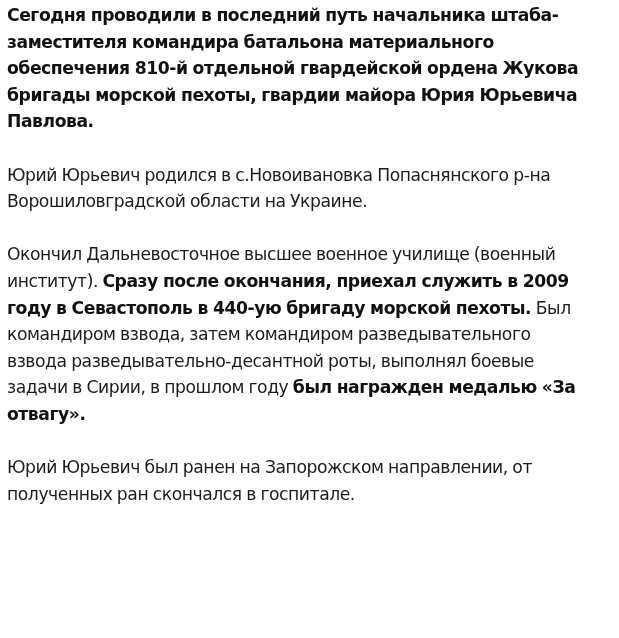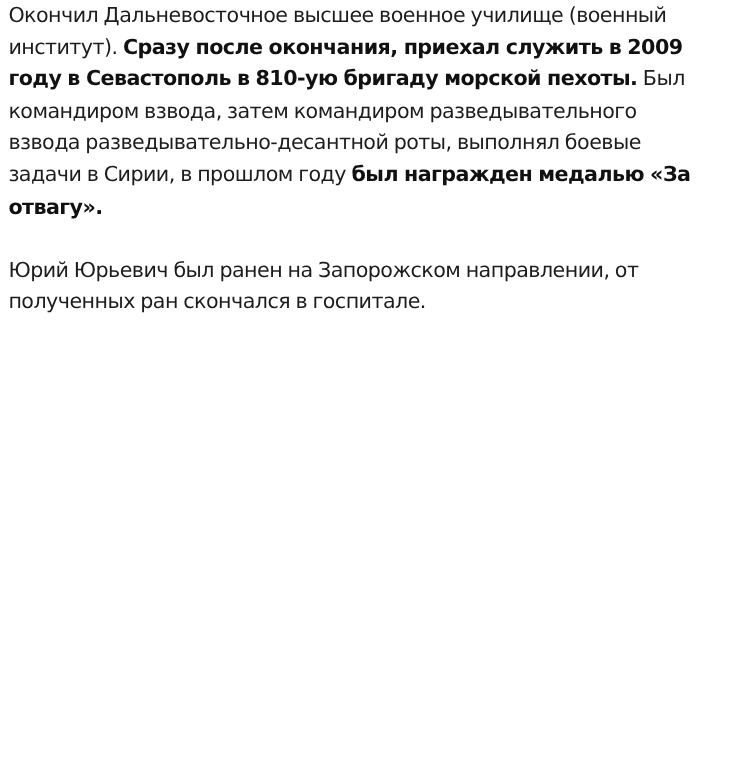--- a/index.html
+++ b/index.html
@@ -34,22 +34,29 @@
     }
     .article b {
       font-weight: bold;
       color: #111111;
     }
   </style>
 </head>
 <body>
 
 <div class="article">
+  <p class="lead">Сегодня проводили в последний путь начальника штаба-
+заместителя командира батальона материального
+обеспечения 810-й отдельной гвардейской ордена Жукова
+бригады морской пехоты, гвардии майора Юрия Юрьевича
+Павлова.</p>
+  <p>Юрий Юрьевич родился в с.Новоивановка Попаснянского р-на
+Ворошиловградской области на Украине.</p>
   <p><span>Окончил Дальневосточное высшее военное училище (военный
 институт). </span><b>Сразу после окончания, приехал служить в 2009
-году в Севастополь в 810-ую бригаду морской пехоты.</b><span> Был
+году в Севастополь в 440-ую бригаду морской пехоты.</b><span> Был
 командиром взвода, затем командиром разведывательного
 взвода разведывательно-десантной роты, выполнял боевые
 задачи в Сирии, в прошлом году </span><b>был награжден медалью «За
 отвагу».</b></p>
   <p>Юрий Юрьевич был ранен на Запорожском направлении, от
 полученных ран скончался в госпитале.</p>
 </div>
 
 </body></html>

